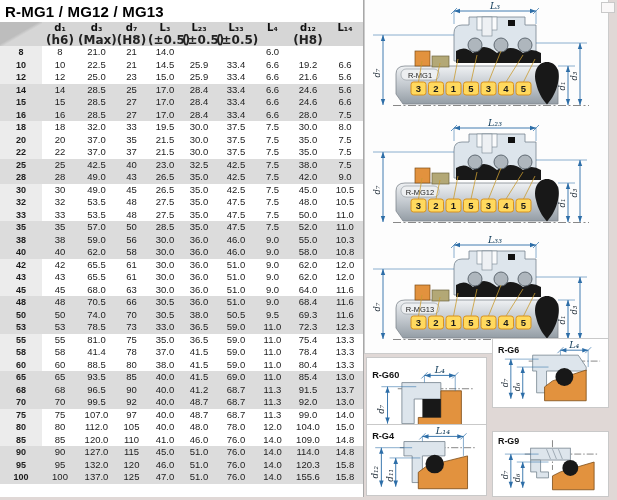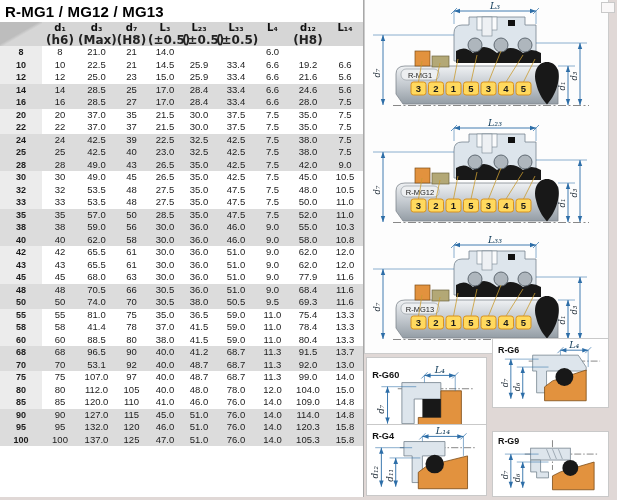--- a/index.html
+++ b/index.html
@@ -162,32 +162,56 @@
           <td>28.5</td>
           <td>25</td>
           <td>17.0</td>
           <td>28.4</td>
           <td>33.4</td>
           <td>6.6</td>
           <td>24.6</td>
           <td>5.6</td>
         </tr>
         <tr class="band">
+          <td>15</td>
+          <td>15</td>
+          <td>28.5</td>
+          <td>27</td>
+          <td>17.0</td>
+          <td>28.4</td>
+          <td>33.4</td>
+          <td>6.6</td>
+          <td>24.6</td>
+          <td>6.6</td>
+        </tr>
+        <tr class="band">
           <td>16</td>
           <td>16</td>
           <td>28.5</td>
           <td>27</td>
           <td>17.0</td>
           <td>28.4</td>
           <td>33.4</td>
           <td>6.6</td>
           <td>28.0</td>
           <td>7.5</td>
         </tr>
         <tr>
+          <td>18</td>
+          <td>18</td>
+          <td>32.0</td>
+          <td>33</td>
+          <td>19.5</td>
+          <td>30.0</td>
+          <td>37.5</td>
+          <td>7.5</td>
+          <td>30.0</td>
+          <td>8.0</td>
+        </tr>
+        <tr>
           <td>20</td>
           <td>20</td>
           <td>37.0</td>
           <td>35</td>
           <td>21.5</td>
           <td>30.0</td>
           <td>37.5</td>
           <td>7.5</td>
           <td>35.0</td>
           <td>7.5</td>
@@ -195,32 +219,20 @@
         <tr>
           <td>22</td>
           <td>22</td>
           <td>37.0</td>
           <td>37</td>
           <td>21.5</td>
           <td>30.0</td>
           <td>37.5</td>
           <td>7.5</td>
           <td>35.0</td>
-          <td>7.5</td>
-        </tr>
-        <tr class="band">
-          <td>24</td>
-          <td>24</td>
-          <td>42.5</td>
-          <td>39</td>
-          <td>22.5</td>
-          <td>32.5</td>
-          <td>42.5</td>
-          <td>7.5</td>
-          <td>38.0</td>
           <td>7.5</td>
         </tr>
         <tr class="band">
           <td>25</td>
           <td>25</td>
           <td>42.5</td>
           <td>40</td>
           <td>23.0</td>
           <td>32.5</td>
           <td>42.5</td>
@@ -338,21 +350,21 @@
         </tr>
         <tr>
           <td>45</td>
           <td>45</td>
           <td>68.0</td>
           <td>63</td>
           <td>30.0</td>
           <td>36.0</td>
           <td>51.0</td>
           <td>9.0</td>
-          <td>77.9</td>
+          <td>64.0</td>
           <td>11.6</td>
         </tr>
         <tr class="band">
           <td>48</td>
           <td>48</td>
           <td>70.5</td>
           <td>66</td>
           <td>30.5</td>
           <td>36.0</td>
           <td>51.0</td>
@@ -365,20 +377,32 @@
           <td>50</td>
           <td>74.0</td>
           <td>70</td>
           <td>30.5</td>
           <td>38.0</td>
           <td>50.5</td>
           <td>9.5</td>
           <td>69.3</td>
           <td>11.6</td>
         </tr>
+        <tr class="band">
+          <td>53</td>
+          <td>53</td>
+          <td>78.5</td>
+          <td>73</td>
+          <td>33.0</td>
+          <td>36.5</td>
+          <td>59.0</td>
+          <td>11.0</td>
+          <td>72.3</td>
+          <td>12.3</td>
+        </tr>
         <tr>
           <td>55</td>
           <td>55</td>
           <td>81.0</td>
           <td>75</td>
           <td>35.0</td>
           <td>36.5</td>
           <td>59.0</td>
           <td>11.0</td>
           <td>75.4</td>
@@ -402,35 +426,47 @@
           <td>88.5</td>
           <td>80</td>
           <td>38.0</td>
           <td>41.5</td>
           <td>59.0</td>
           <td>11.0</td>
           <td>80.4</td>
           <td>13.3</td>
         </tr>
         <tr class="band">
+          <td>65</td>
+          <td>65</td>
+          <td>93.5</td>
+          <td>85</td>
+          <td>40.0</td>
+          <td>41.5</td>
+          <td>69.0</td>
+          <td>11.0</td>
+          <td>85.4</td>
+          <td>13.0</td>
+        </tr>
+        <tr class="band">
           <td>68</td>
           <td>68</td>
           <td>96.5</td>
           <td>90</td>
           <td>40.0</td>
           <td>41.2</td>
           <td>68.7</td>
           <td>11.3</td>
           <td>91.5</td>
           <td>13.7</td>
         </tr>
         <tr class="band">
           <td>70</td>
           <td>70</td>
-          <td>53.1</td>
+          <td>99.5</td>
           <td>92</td>
           <td>40.0</td>
           <td>48.7</td>
           <td>68.7</td>
           <td>11.3</td>
           <td>92.0</td>
           <td>13.0</td>
         </tr>
         <tr>
           <td>75</td>
@@ -494,21 +530,21 @@
         </tr>
         <tr class="band">
           <td>100</td>
           <td>100</td>
           <td>137.0</td>
           <td>125</td>
           <td>47.0</td>
           <td>51.0</td>
           <td>76.0</td>
           <td>14.0</td>
-          <td>105.3</td>
+          <td>155.6</td>
           <td>15.8</td>
         </tr>
       </tbody>
   </table>
 </div>
 
 <div class="mg-panel">
     <svg width="243" height="117" viewBox="0 0 243 117">
   <defs>
         <linearGradient id="sh0" x1="0" y1="0" x2="0" y2="1">

